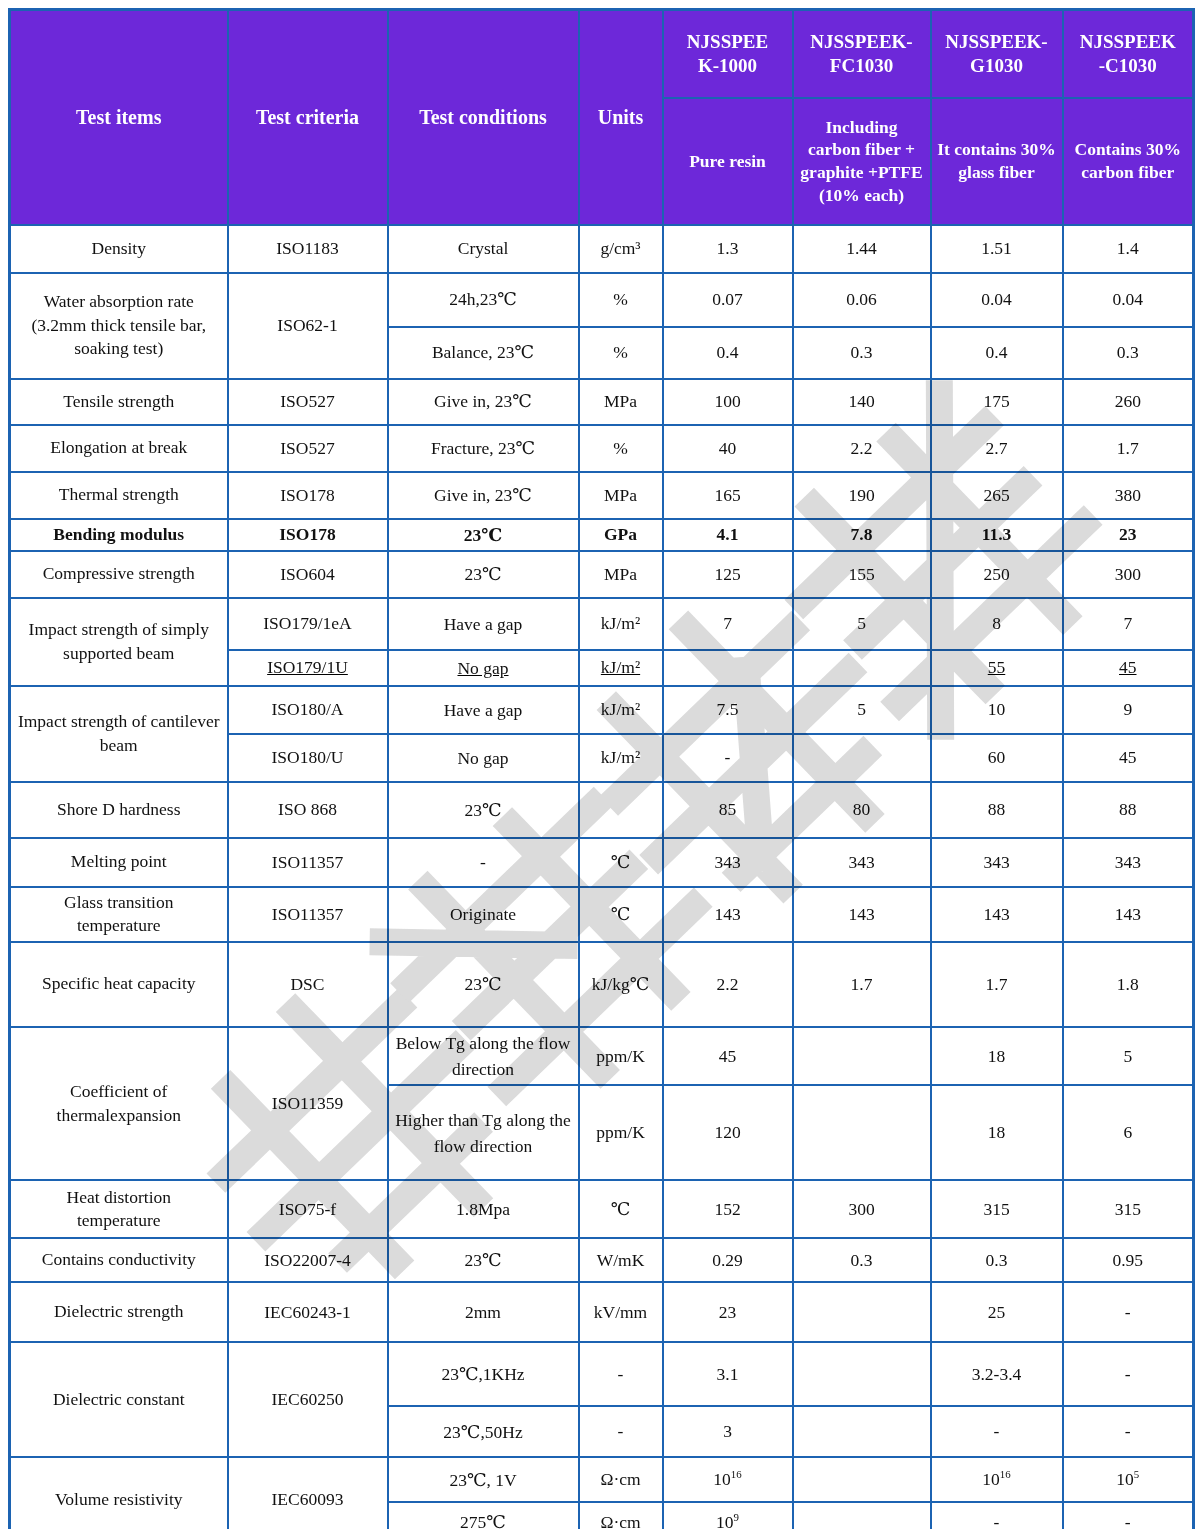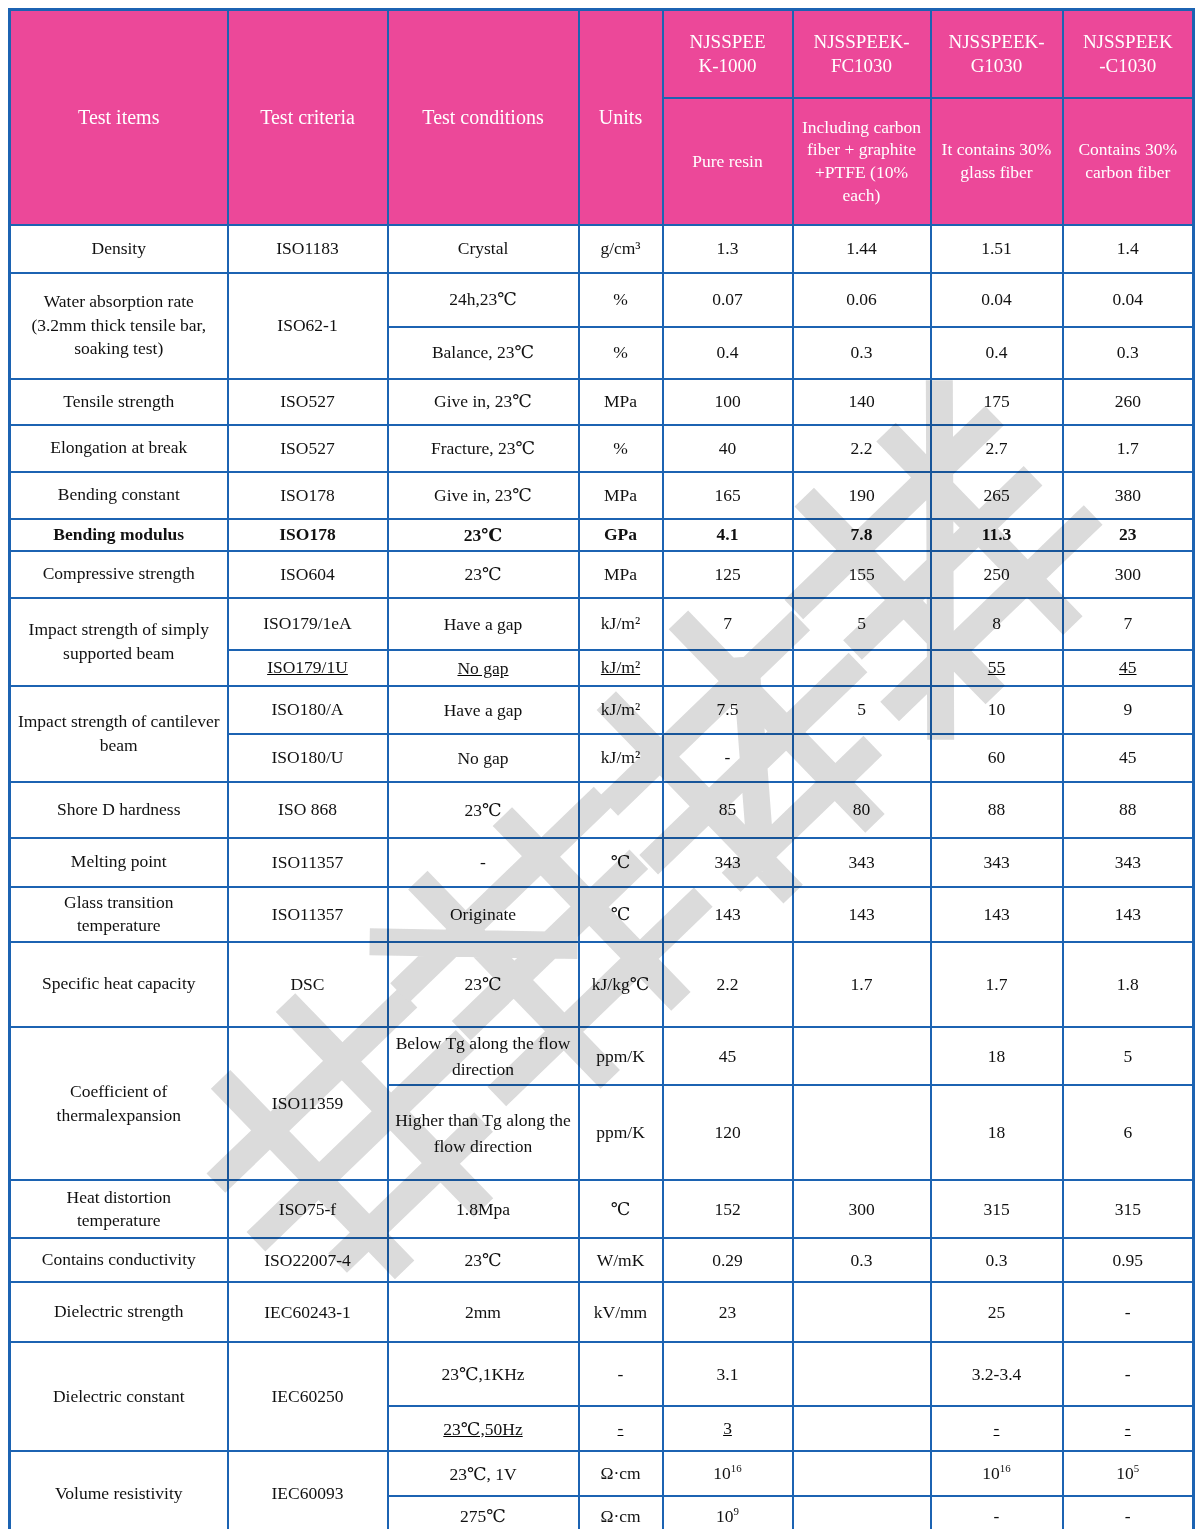--- a/index.html
+++ b/index.html
@@ -20,23 +20,23 @@
   }
   .spec th,.spec td{
     border:2px solid #1c63b2;
     text-align:center;
     vertical-align:middle;
     padding:2px 4px;
     box-sizing:border-box;
     overflow:hidden;
   }
   .spec thead th{
-    background:#ec4899;
+    background:#6d28d9;
     color:#ffffff;
-    font-weight:normal;
+    font-weight:bold;
   }
   .h1{height:88px;}
   .h2{height:127px;}
   .static-h{font-size:20px;}
   .prod-name{font-size:19px;white-space:pre-line;line-height:1.25;}
   .prod-desc{font-size:17.5px;line-height:1.3;padding:0 5px;}
   .spec td{font-size:17.5px;color:#111111;background:#ffffff;}
   .c-item{white-space:pre-line;line-height:1.35;}
   .c-cond{line-height:1.5;}
   .spec sup{font-size:0.62em;vertical-align:super;line-height:0;}
@@ -132,21 +132,21 @@
           <td class="c-item">Elongation at break</td>
           <td class="c-crit">ISO527</td>
           <td class="c-cond">Fracture, 23℃</td>
           <td class="c-unit">%</td>
           <td class="c-val">40</td>
           <td class="c-val">2.2</td>
           <td class="c-val">2.7</td>
           <td class="c-val">1.7</td>
         </tr>
         <tr style="height: 47px;">
-          <td class="c-item">Bending constant</td>
+          <td class="c-item">Thermal strength</td>
           <td class="c-crit">ISO178</td>
           <td class="c-cond">Give in, 23℃</td>
           <td class="c-unit">MPa</td>
           <td class="c-val">165</td>
           <td class="c-val">190</td>
           <td class="c-val">265</td>
           <td class="c-val">380</td>
         </tr>
         <tr style="height: 32px; font-weight: bold;">
           <td class="c-item">Bending modulus</td>
@@ -300,21 +300,21 @@
         <tr style="height: 64px;">
           <td class="c-item" rowspan="2">Dielectric constant</td>
           <td class="c-crit" rowspan="2">IEC60250</td>
           <td class="c-cond">23℃,1KHz</td>
           <td class="c-unit">-</td>
           <td class="c-val">3.1</td>
           <td class="c-val"></td>
           <td class="c-val">3.2-3.4</td>
           <td class="c-val">-</td>
         </tr>
-        <tr style="height: 45px; text-decoration: underline;">
+        <tr style="height: 51px;">
           <td class="c-cond">23℃,50Hz</td>
           <td class="c-unit">-</td>
           <td class="c-val">3</td>
           <td class="c-val"></td>
           <td class="c-val">-</td>
           <td class="c-val">-</td>
         </tr>
         <tr style="height: 45px;">
           <td class="c-item" rowspan="2">Volume resistivity</td>
           <td class="c-crit" rowspan="2">IEC60093</td>

